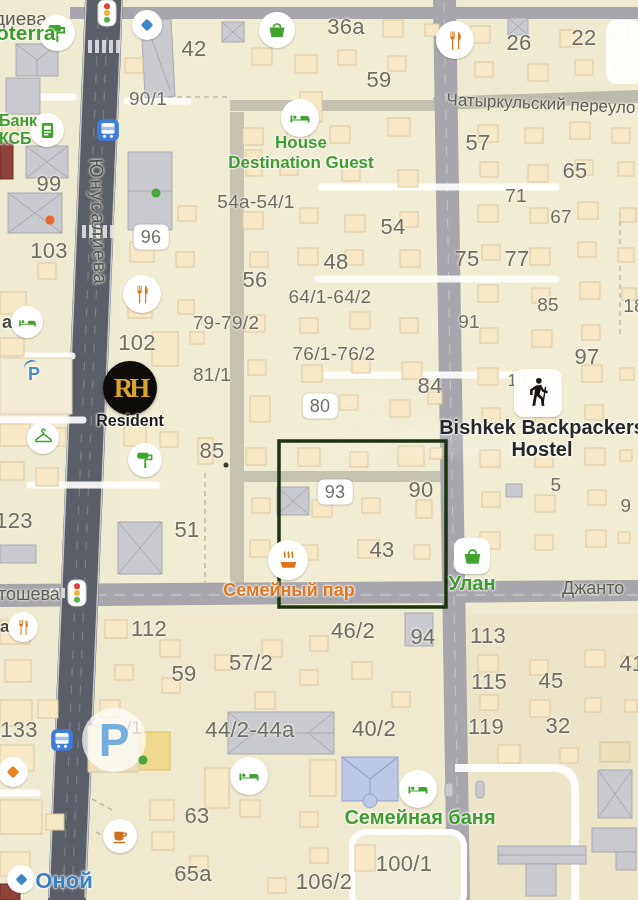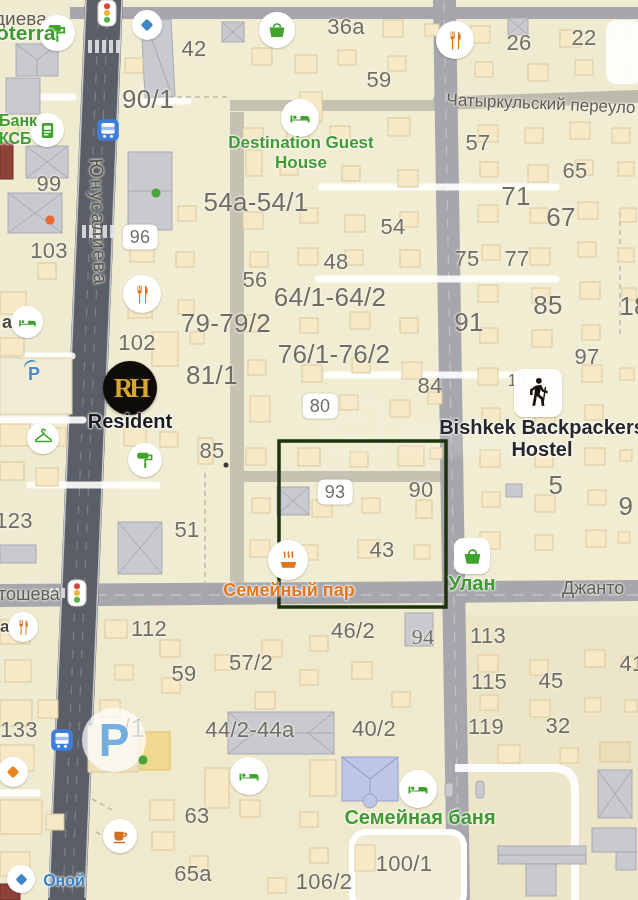--- a/index.html
+++ b/index.html
@@ -6,21 +6,21 @@
   #stage{position:relative;width:638px;height:900px;overflow:hidden;background:#efebd0;
          font-family:"Liberation Sans",sans-serif;}
   #basemap{position:absolute;left:0;top:0;}
   .b{fill:#f7e8c6;stroke:#dcc99e;stroke-width:1;}
   .t{fill:#eadfb8;stroke:#d6c597;stroke-width:1;}
   .g{fill:#c9c9d0;stroke:#a9a9b2;stroke-width:1;}
   .ridge{stroke:#a8a8b0;stroke-width:1;fill:none;}
   .lane{stroke:#fff;stroke-opacity:.9;stroke-width:7;stroke-linecap:round;fill:none;}
   .dash{stroke:#b9b49f;stroke-width:1.5;stroke-dasharray:5 4;fill:none;opacity:.9;}
   
-  .hn{position:absolute;transform:translate(-50%,-50%);font-size:26px;color:#6f6e66;
+  .hn{position:absolute;transform:translate(-50%,-50%);font-size:19px;color:#6f6e66;
       white-space:nowrap;letter-spacing:.3px;
       text-shadow:0 0 3px rgba(250,248,235,.95),0 0 3px rgba(250,248,235,.95);}
   .hn.m{font-size:16px;}
   .hn.xl{font-size:22px;}
   .hn.badge{background:#fff;border-radius:6px;padding:0 7px;line-height:25px;font-size:18px;
       box-shadow:0 0 0 1px rgba(0,0,0,.07),0 1px 2px rgba(0,0,0,.08);text-shadow:none;}
   .st{position:absolute;color:#5e5e58;font-size:18px;white-space:nowrap;
       text-shadow:0 0 3px rgba(250,248,235,.95),0 0 3px rgba(250,248,235,.95);}
   .poi{position:absolute;transform:translate(-50%,-50%);font-weight:bold;white-space:nowrap;
       text-align:center;
@@ -362,21 +362,21 @@
   <span class="hn" style="left:561px;top:217px;">67</span>
   <span class="hn" style="left:256px;top:202px;">54a-54/1</span>
   <span class="hn xl" style="left:393px;top:227px;">54</span>
   <span class="hn xl" style="left:255px;top:280px;">56</span>
   <span class="hn xl" style="left:336px;top:262px;">48</span>
   <span class="hn" style="left:330px;top:297px;">64/1-64/2</span>
   <span class="hn xl" style="left:467px;top:259px;">75</span>
   <span class="hn xl" style="left:517px;top:259px;">77</span>
   <span class="hn xl" style="left:49px;top:184px;">99</span>
   <span class="hn xl" style="left:49px;top:251px;text-align:center;">103</span>
-  <span class="hn badge" style="left:140px;top:237px;">96</span>
+  <span class="hn badge" style="left:151px;top:237px;">96</span>
   <span class="hn xl" style="left:137px;top:343px;">102</span>
   <span class="hn" style="left:226px;top:323px;">79-79/2</span>
   <span class="hn" style="left:334px;top:354px;">76/1-76/2</span>
   <span class="hn xl" style="left:430px;top:386px;">84</span>
   <span class="hn badge" style="left:320px;top:406px;">80</span>
   <span class="hn" style="left:212px;top:375px;">81/1</span>
   <span class="hn xl" style="left:212px;top:451px;">85</span>
   <span class="hn" style="left:548px;top:305px;">85</span>
   <span class="hn" style="left:634px;top:306px;">18</span>
   <span class="hn" style="left:469px;top:322px;">91</span>
@@ -386,21 +386,21 @@
   <span class="hn" style="left:626px;top:506px;">9</span>
   <span class="hn xl" style="left:14px;top:521px;">123</span>
   <span class="hn xl" style="left:187px;top:530px;">51</span>
   <span class="hn badge" style="left:335px;top:492px;">93</span>
   <span class="hn xl" style="left:421px;top:490px;">90</span>
   <span class="hn xl" style="left:382px;top:550px;">43</span>
   <span class="hn xl" style="left:149px;top:629px;">112</span>
   <span class="hn xl" style="left:184px;top:674px;">59</span>
   <span class="hn xl" style="left:251px;top:663px;">57/2</span>
   <span class="hn xl" style="left:353px;top:631px;">46/2</span>
-  <span class="hn xl" style="left:423px;top:637px;font-family:Liberation Serif, serif;">94</span>
+  <span class="hn xl" style="left:423px;top:637px;">94</span>
   <span class="hn xl" style="left:488px;top:636px;">113</span>
   <span class="hn xl" style="left:489px;top:682px;">115</span>
   <span class="hn xl" style="left:551px;top:681px;">45</span>
   <span class="hn xl" style="left:632px;top:664px;">41</span>
   <span class="hn xl" style="left:486px;top:727px;">119</span>
   <span class="hn xl" style="left:558px;top:726px;">32</span>
   <span class="hn xl" style="left:19px;top:730px;">133</span>
   <span class="hn" style="left:134px;top:728px;">/1</span>
   <span class="hn xl" style="left:250px;top:730px;">44/2-44a</span>
   <span class="hn xl" style="left:374px;top:729px;">40/2</span>
@@ -585,26 +585,26 @@
       </svg>
   </div>
   <div class="whitebadge" style="left:624px;top:52px;width:36px;height:64px;"></div>
 
   <div class="poi pg cut-l" style="left:-4px;top:33px;font-size:21px;">oterra</div>
   <div class="poi pg cut-l" style="left:-1px;top:130px;font-size:16px;line-height:18px;text-align:left;">
     <div>Банк</div>
     <div>КСБ</div>
   </div>
   <div class="poi pg" style="left:301px;top:153px;font-size:17px;line-height:20px;">
+    <div>House</div>
     <div>Destination Guest</div>
-    <div>House</div>
-  </div>
-  <div class="poi pk" style="left:130px;top:421px;font-size:20px;">Resident</div>
+  </div>
+  <div class="poi pk" style="left:130px;top:421px;font-size:16px;">Resident</div>
   <div class="poi pk" style="left:542px;top:438px;font-size:20px;line-height:22px;color:#26272b;">
     <div>Bishkek Backpackers</div>
     <div>Hostel</div>
   </div>
   <div class="poi po" style="left:289px;top:590px;font-size:18px;">Семейный пар</div>
   <div class="poi pg" style="left:472px;top:583px;font-size:20px;">Улан</div>
   <div class="poi pg" style="left:420px;top:817px;font-size:20px;">Семейная баня</div>
-  <div class="poi pb" style="left:64px;top:881px;font-size:16px;color:#3a7fc1;">Оной</div>
+  <div class="poi pb" style="left:64px;top:881px;font-size:22px;color:#3a7fc1;">Оной</div>
 
 </div>
 
 </body></html>

